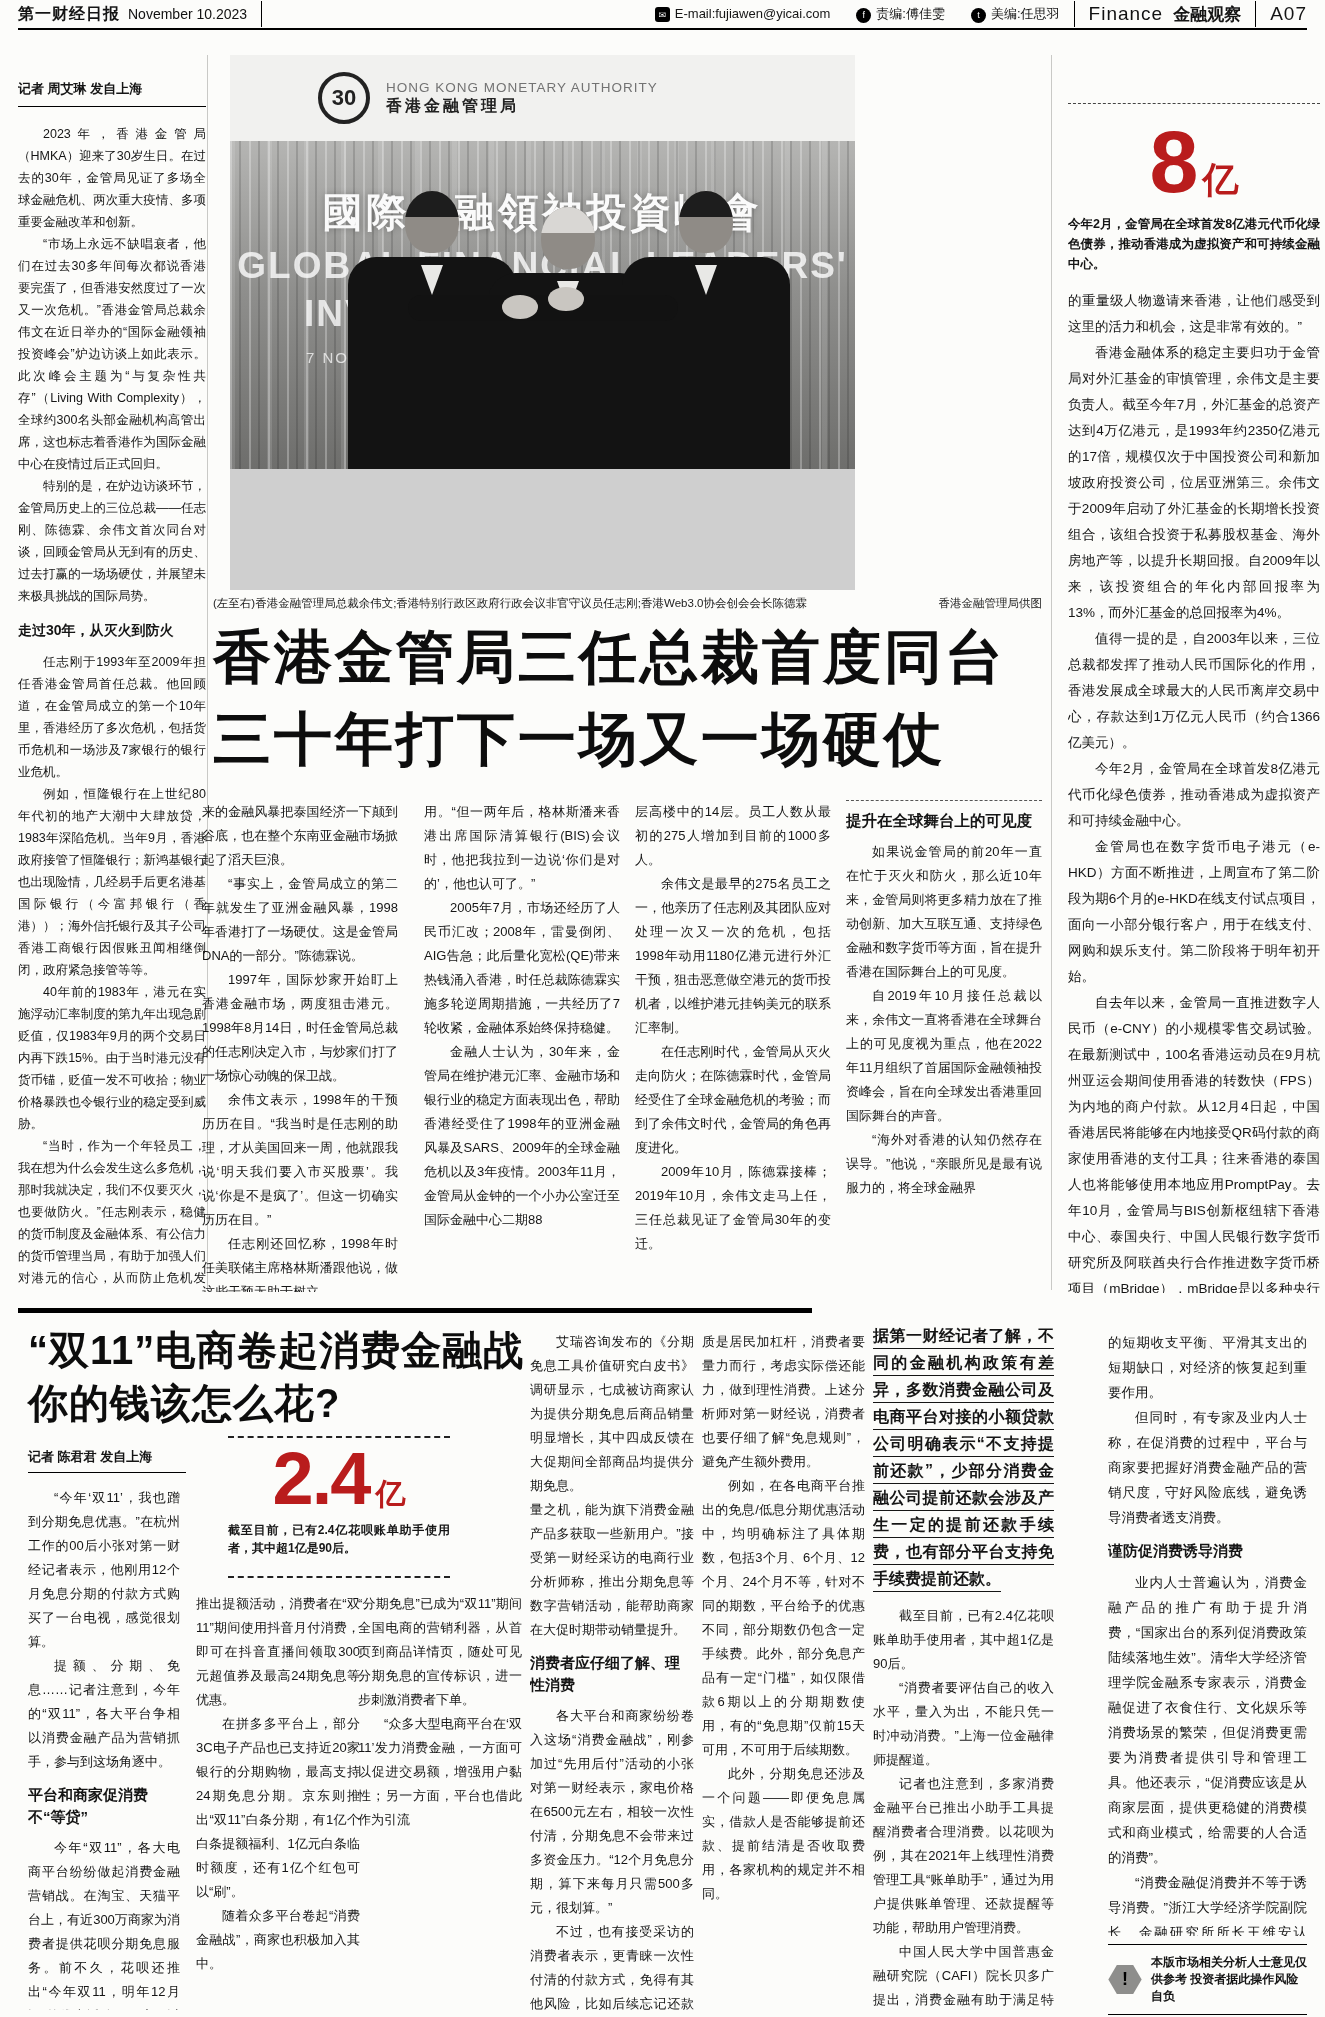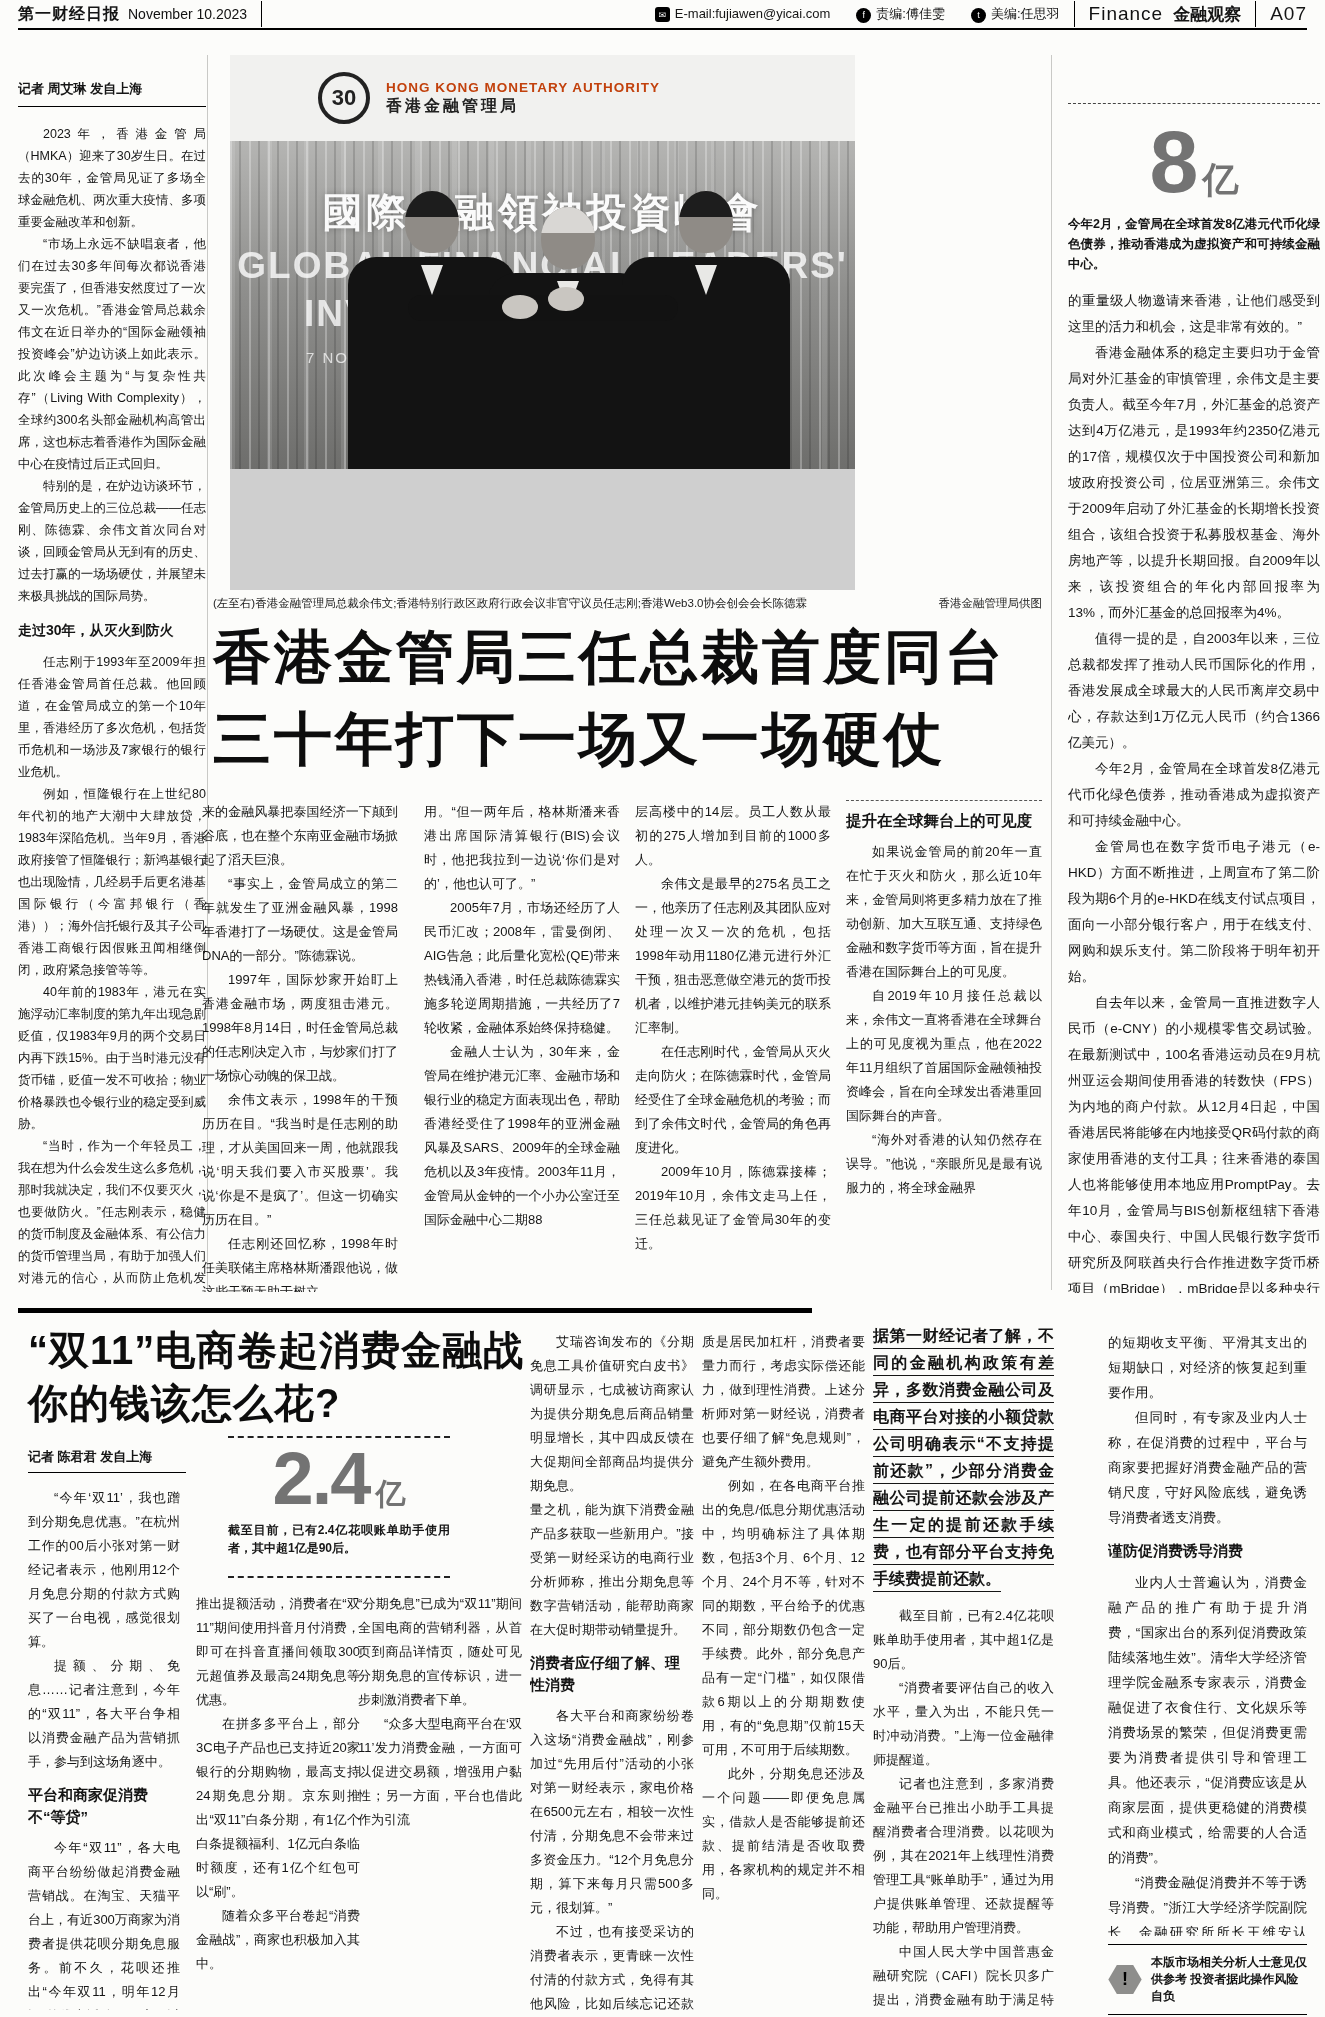--- a/index.html
+++ b/index.html
@@ -37,21 +37,21 @@
 
   .vrule { position:absolute; top:55px; width:1px; height:1235px; background:#c9c9c6; }
 
   
   .photo { position:absolute; left:230px; top:55px; width:625px; height:535px; overflow:hidden; background:#cfcfcf; }
   .photo-band { height:86px; background:#f1f1ef; display:flex; align-items:center; padding-left:88px; gap:16px; }
   .logo30 { width:52px; height:52px; border:4px solid #222; border-radius:50%;
             display:flex; align-items:center; justify-content:center;
             font-weight:900; font-size:22px; color:#222; }
   .org { line-height:1.3; }
-  .org-en { font-size:13.5px; font-weight:700; letter-spacing:1px; color:#c2410c; }
+  .org-en { font-size:13.5px; font-weight:400; letter-spacing:1px; color:#737373; }
   .org-cn { font-size:16px; font-weight:700; color:#222; letter-spacing:3px; }
   .stage { position:relative; height:328px;
            background:linear-gradient(180deg,#b5b5b3 0%,#8f8f8d 45%,#6e6e6c 100%); }
   .stage::before { content:""; position:absolute; inset:0;
            background:repeating-linear-gradient(90deg, rgba(255,255,255,.28) 0 2px, rgba(255,255,255,0) 2px 9px,
                       rgba(0,0,0,.14) 9px 11px, rgba(0,0,0,0) 11px 19px); }
   .stage::after { content:""; position:absolute; inset:0;
            background:repeating-linear-gradient(90deg, rgba(255,255,255,.12) 0 5px, rgba(255,255,255,0) 5px 37px); }
   .ev-cn { position:absolute; left:50%; transform:translateX(-50%); top:44px; white-space:nowrap;
            color:#fafafa; font-size:40px; font-weight:900; letter-spacing:4px; z-index:2; text-shadow:0 0 6px rgba(0,0,0,.25); }
@@ -82,21 +82,21 @@
                font-size:58px; line-height:82px; font-weight:900; letter-spacing:3px; color:#0d0d0d; }
 
   
   .mcol { position:absolute; top:800px; width:196px; height:492px; overflow:hidden; }
   .mcol .subhead-box { border-top:1px dashed #555; padding-top:9px; margin-bottom:8px; }
   .mcol .subhead-box .subhead { margin:0; font-size:15.5px; }
 
   
   .sidebar { position:absolute; left:1068px; top:103px; width:252px; height:1190px; overflow:hidden; }
   .stat-top { border-top:1px dashed #444; padding-top:10px; }
-  .stat-num { text-align:center; font-weight:900; color:#737373; margin:4px 0 8px; }
+  .stat-num { text-align:center; font-weight:900; color:#b91c1c; margin:4px 0 8px; }
   .stat-num .big { font-size:88px; line-height:1; letter-spacing:-2px; }
   .stat-num .unit { font-size:36px; font-weight:900; margin-left:6px; }
   .stat-note { font-size:12.5px; line-height:20px; font-weight:600; text-align:justify; }
   .sidebar .paras { margin-top:14px; }
   .sidebar .para { font-size:13.5px; line-height:26px; }
 
   
   .rule-thick { position:absolute; left:18px; top:1308px; width:794px; height:5px; background:#000; }
   .headline2 { position:absolute; left:28px; top:1324px; width:520px;
                font-size:40px; line-height:53px; font-weight:900; letter-spacing:1px; color:#0d0d0d; }

